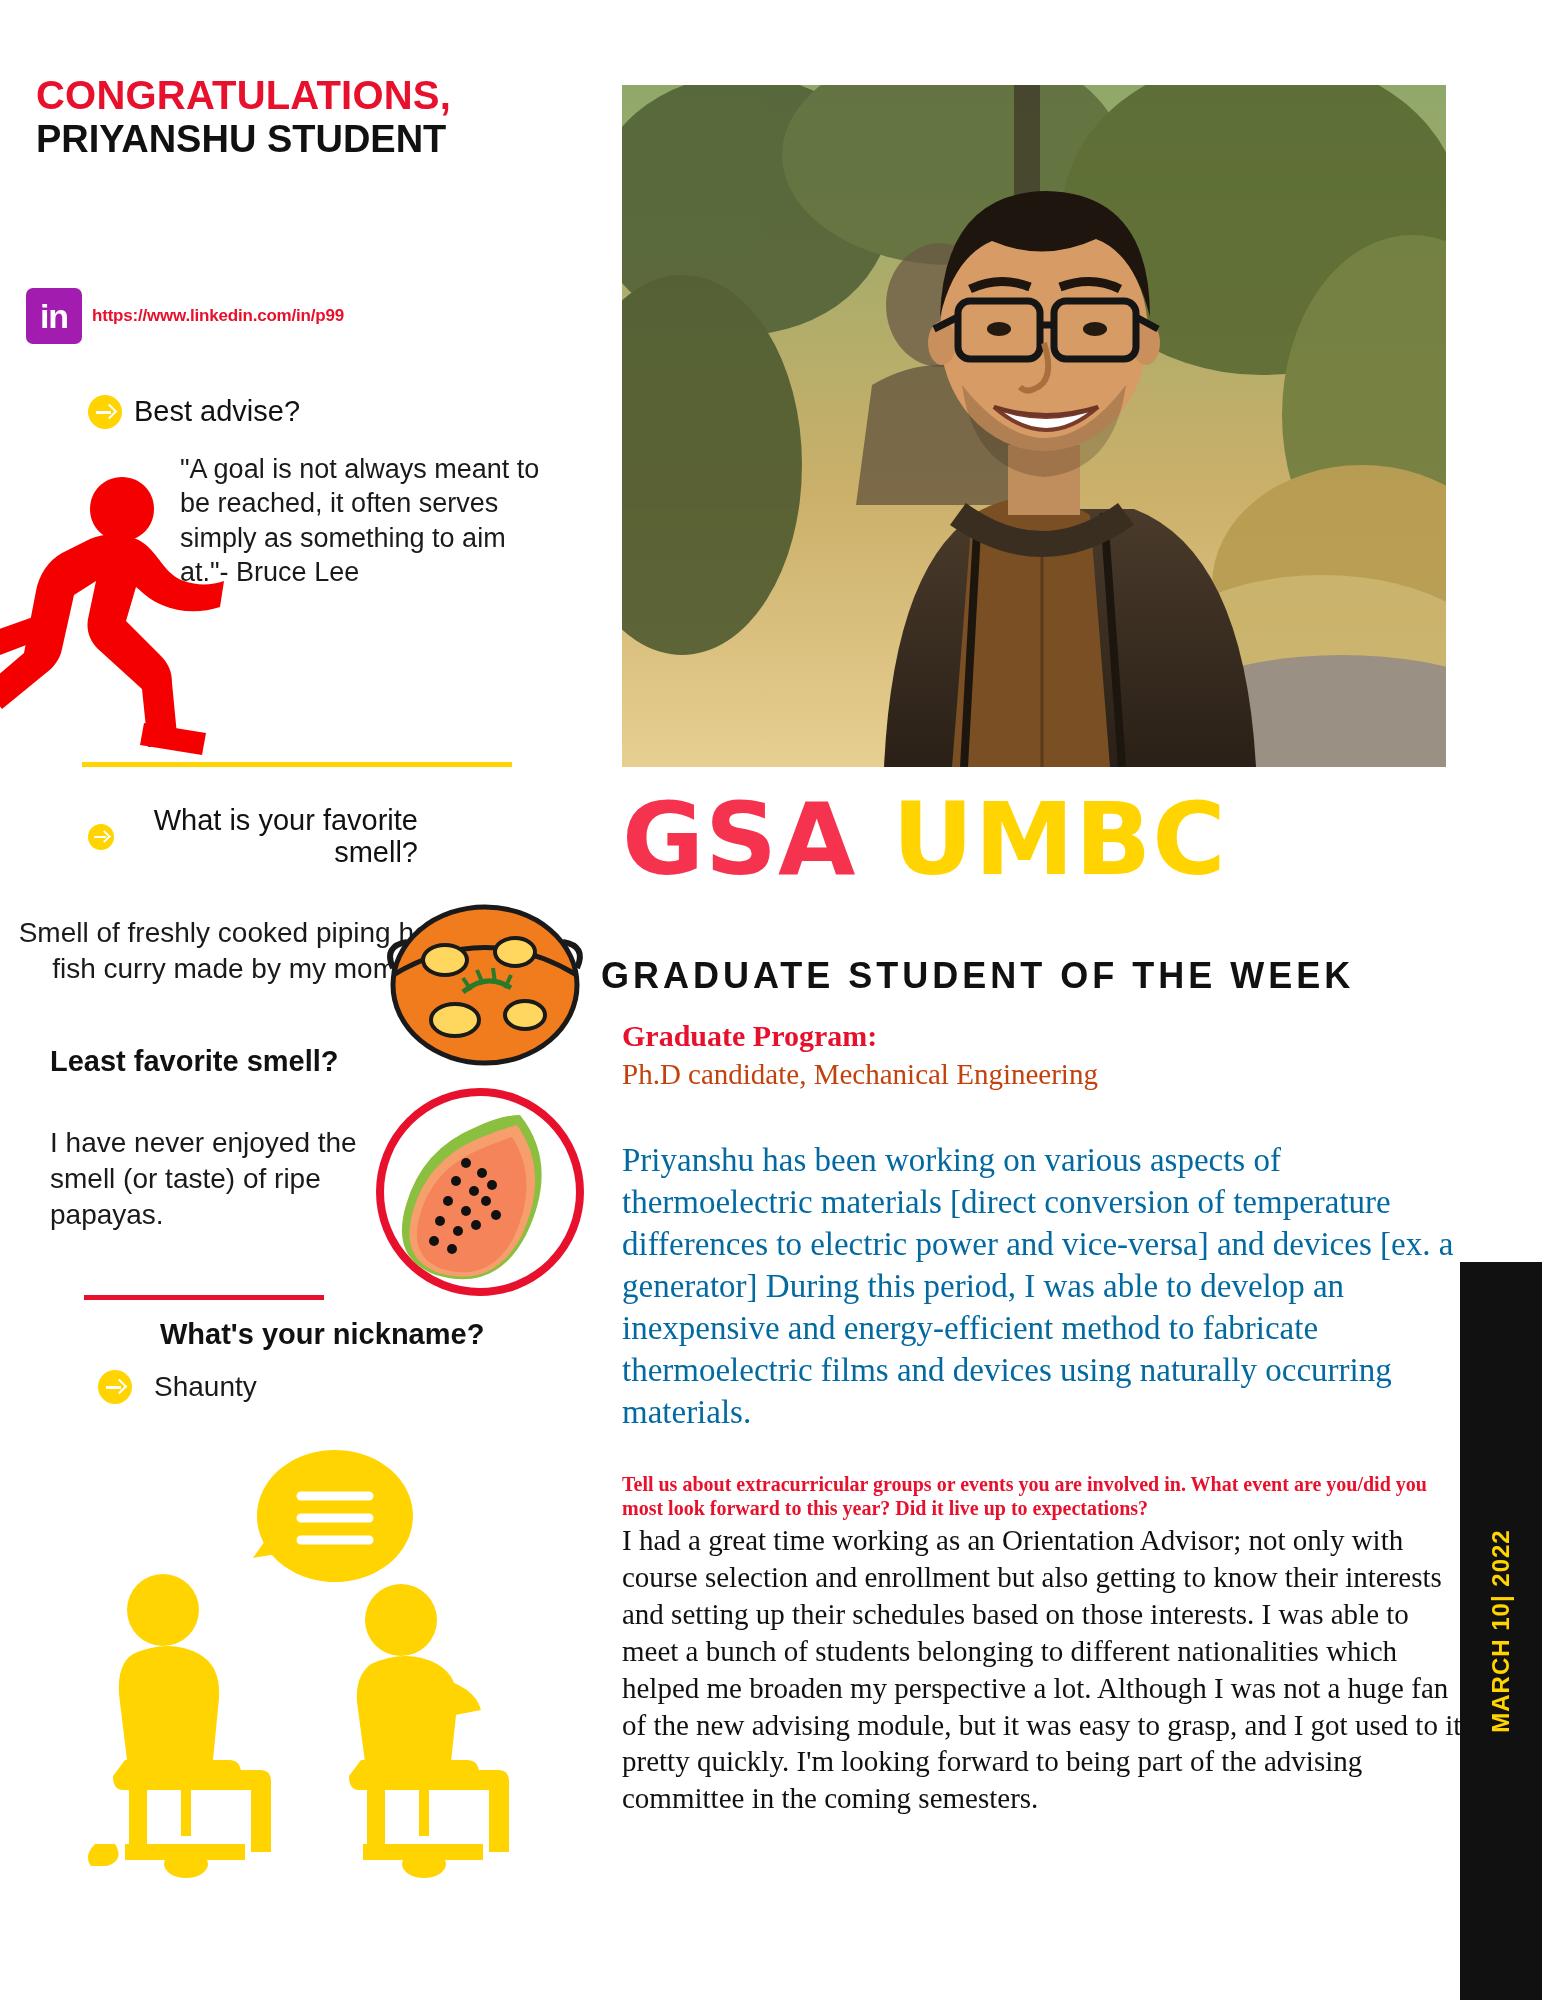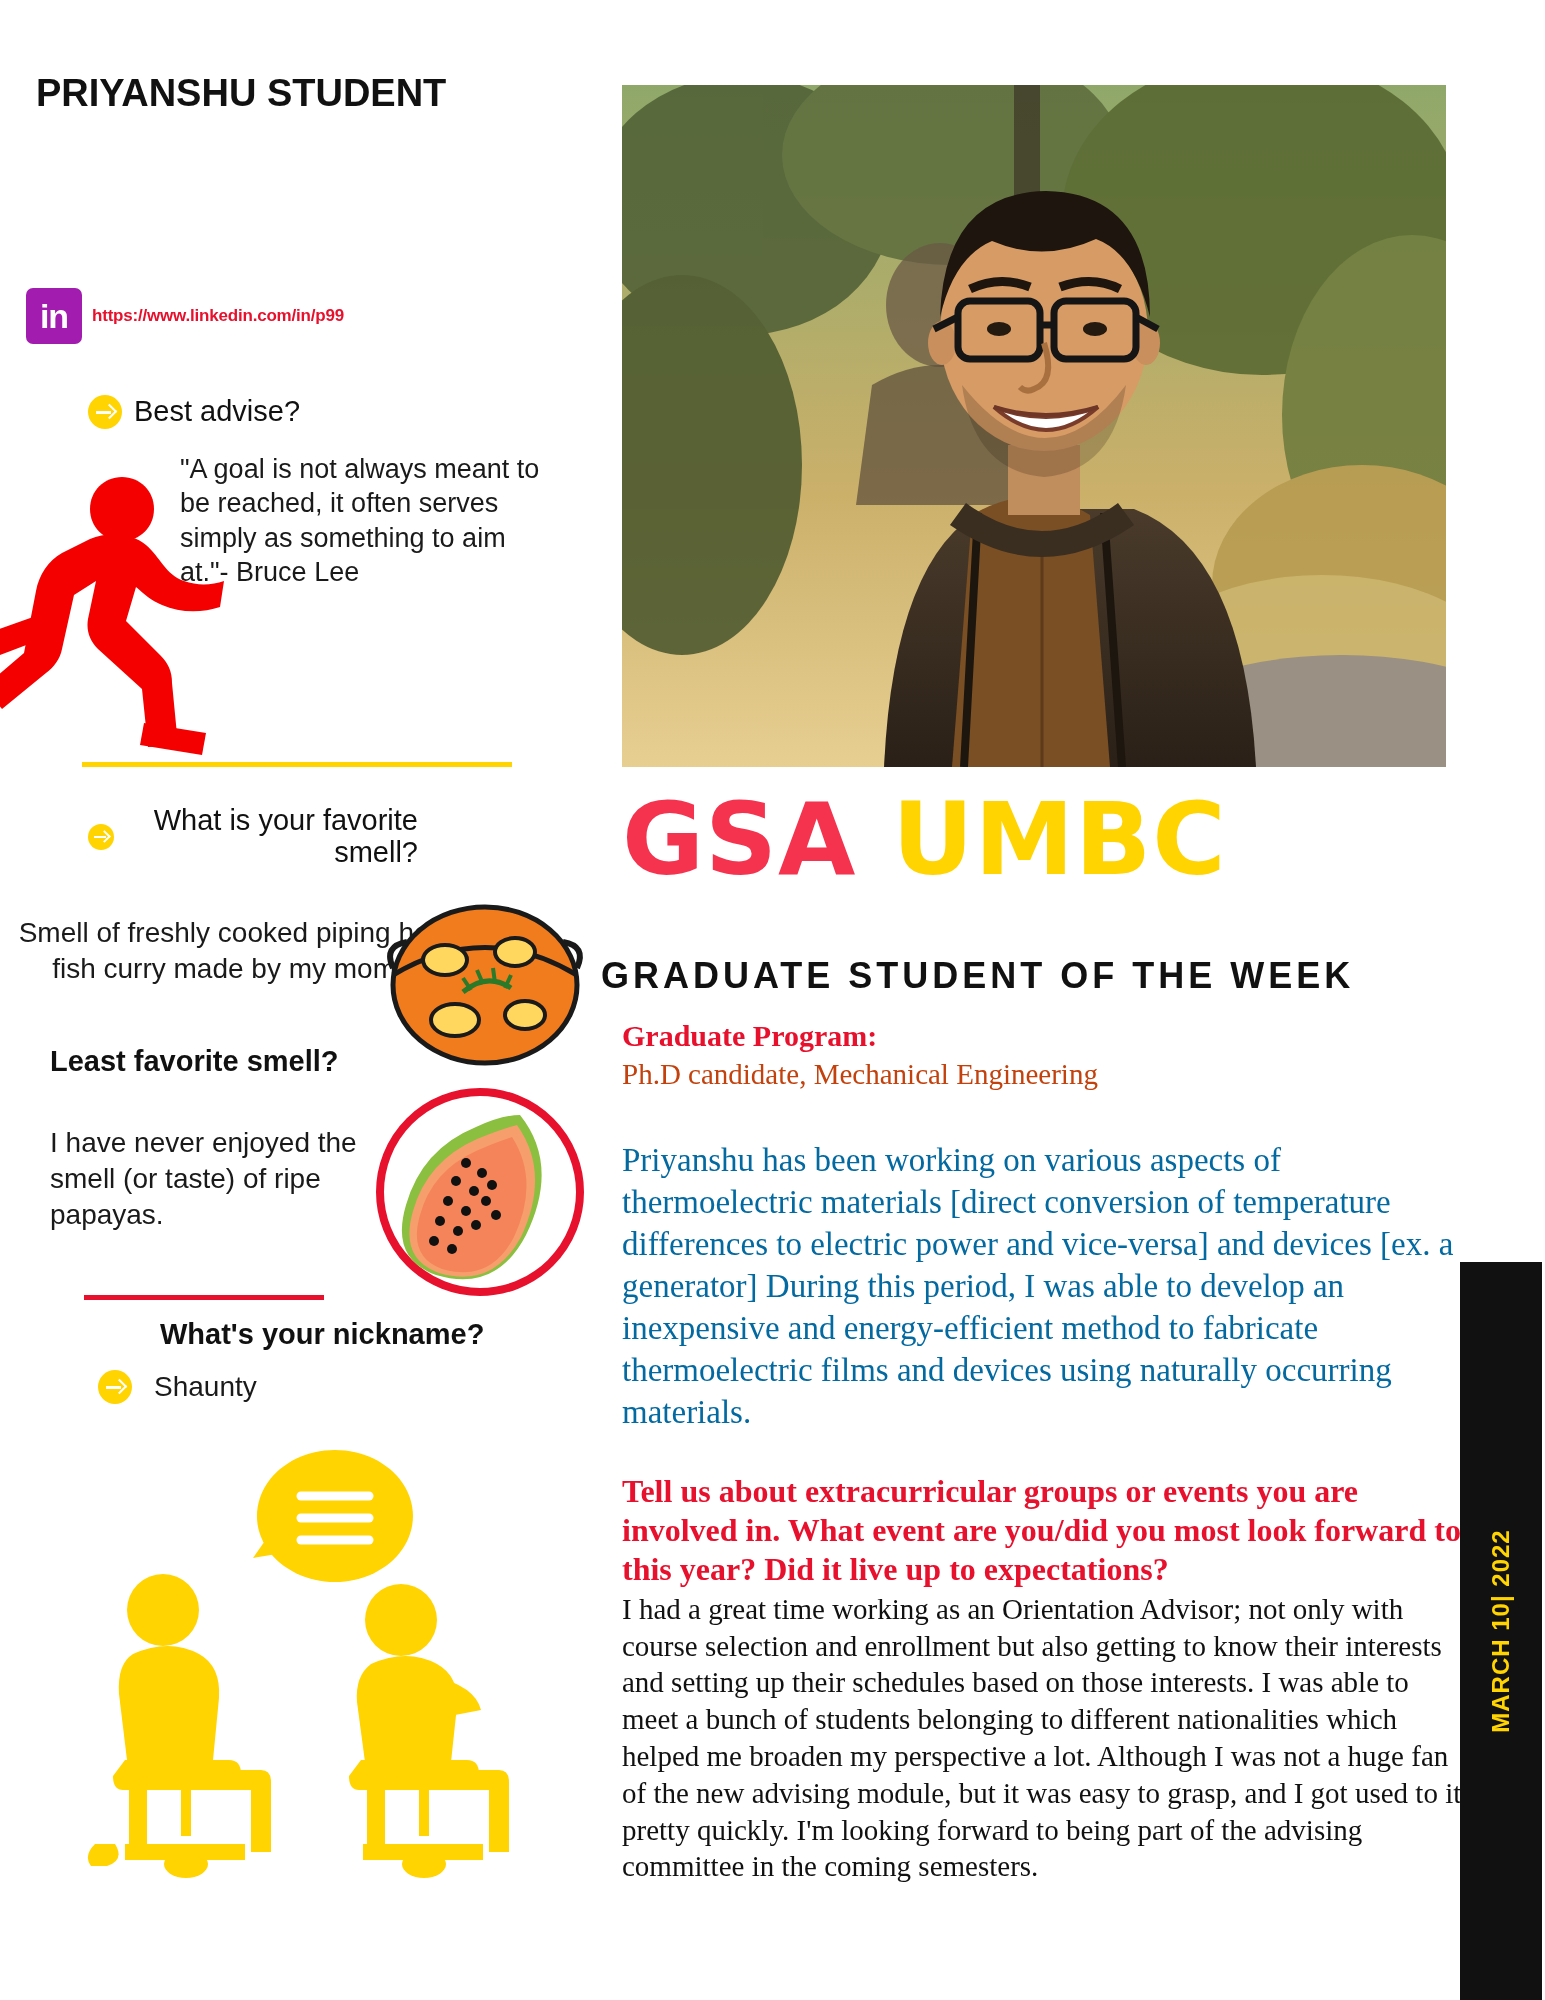--- a/index.html
+++ b/index.html
@@ -293,21 +293,21 @@
     margin-top: 2px;
   }
   .para {
     color: #0369a1;
     font-size: 33px;
     line-height: 1.27;
     margin-top: 48px;
   }
   .question-red {
     color: #e8112d;
-    font-size: 32px;
+    font-size: 20px;
     font-weight: bold;
     line-height: 1.22;
     margin-top: 38px;
   }
   .answer {
     color: #111111;
     font-size: 29px;
     line-height: 1.27;
     margin-top: 2px;
   }
@@ -332,20 +332,21 @@
     letter-spacing: 1px;
     font-family: "Liberation Sans", sans-serif;
   }
 </style>
 </head>
 <body>
 
 <div class="left-col">
 
   <div class="congrats">
+    <div class="line1">CONGRATULATIONS,</div>
     <div class="line2">PRIYANSHU STUDENT</div>
   </div>
 
   <div class="linkedin-row">
     <div class="li-badge">in</div>
     <div class="li-url">https://www.linkedin.com/in/p99</div>
   </div>
 
   <svg class="runner" viewBox="0 0 230 295">
     <path fill="#f50000" d="M128 12c18 0 32 14 32 32s-14 32-32 32-32-14-32-32 14-32 32-32z"></path>

